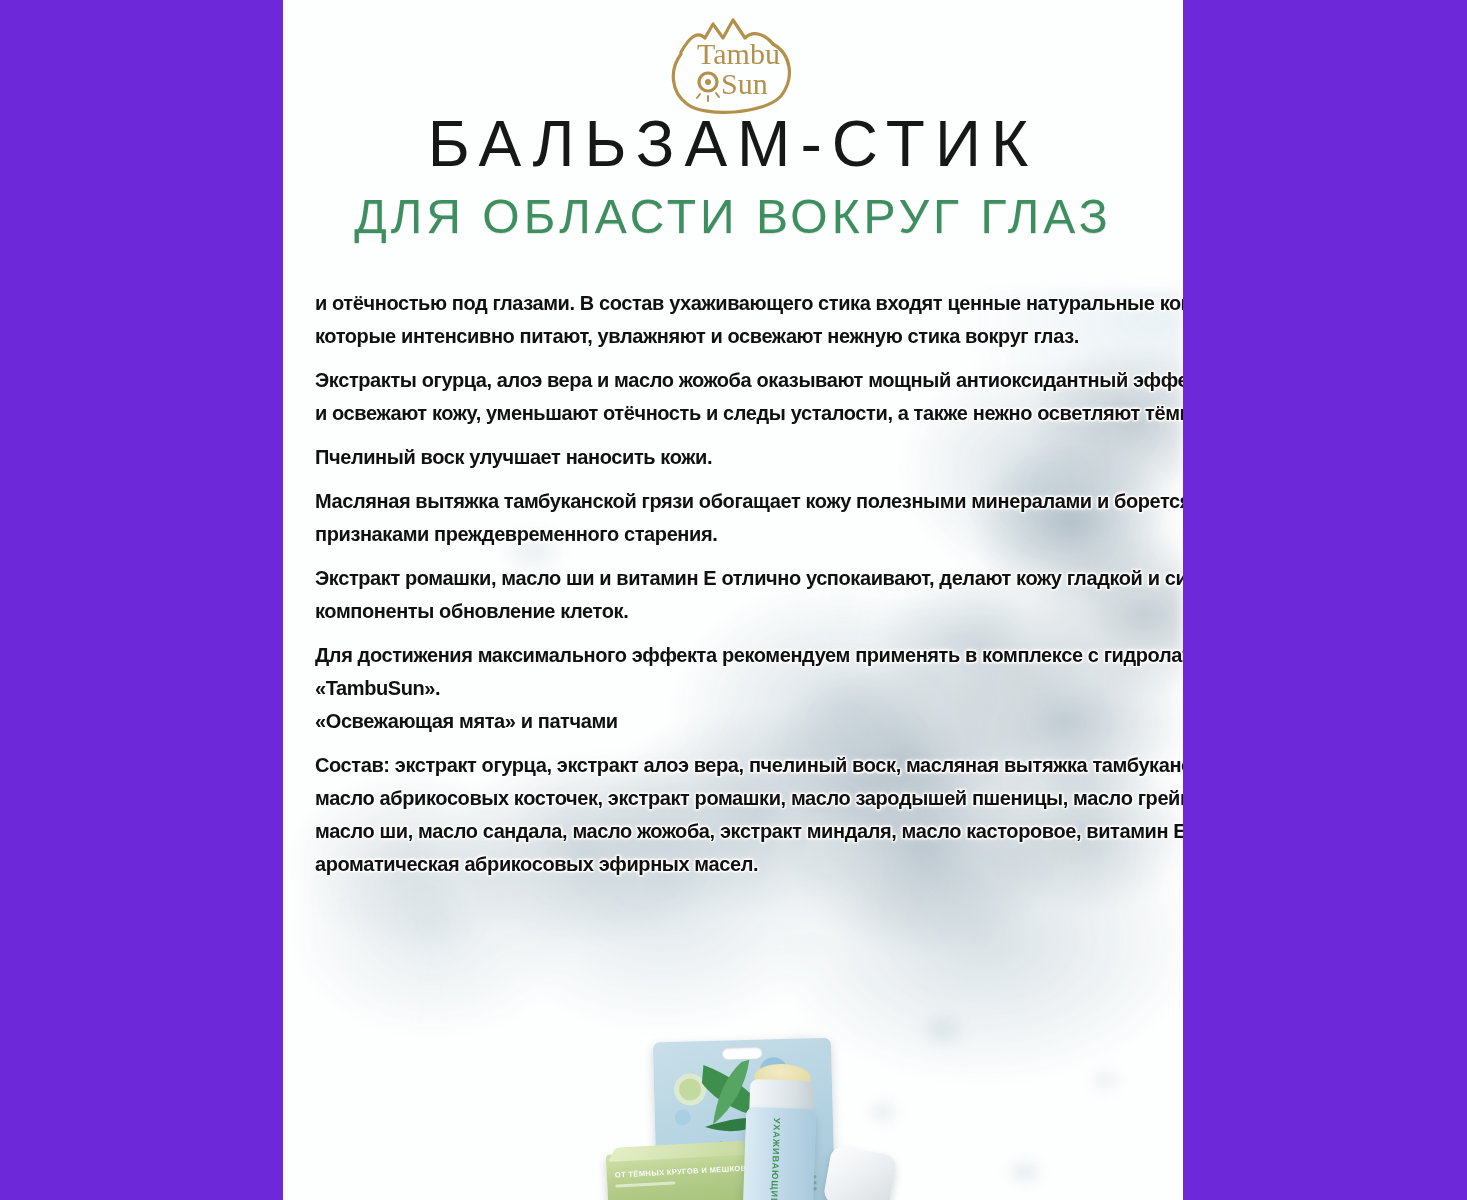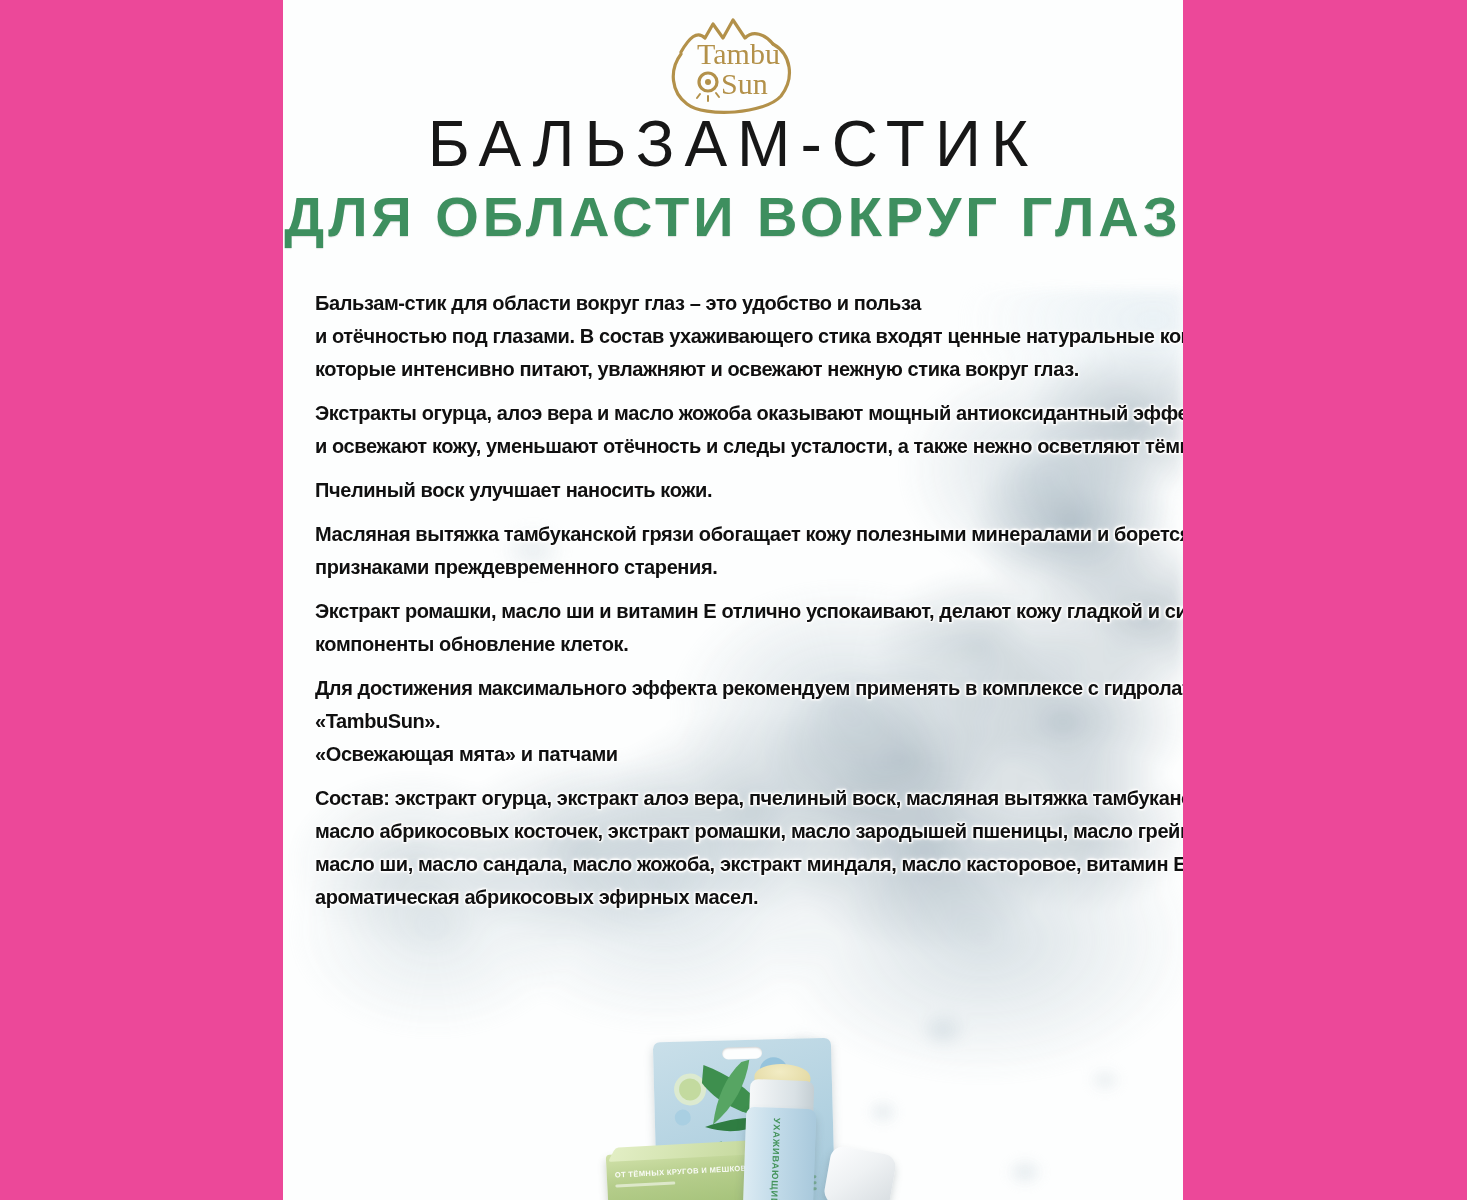--- a/index.html
+++ b/index.html
@@ -1,18 +1,18 @@
 <!DOCTYPE html>
 <html><head>
 <meta charset="utf-8">
 <style>
   html,body{margin:0;padding:0;background:#ffffff;}
   .canvas{
     position:relative;width:1467px;height:1200px;margin:0 auto;
-    background:#ec4899;overflow:hidden;
+    background:#6d28d9;overflow:hidden;
     font-family:"Liberation Sans",sans-serif;
   }
   .content{position:absolute;left:283px;top:0;width:900px;height:1200px;background:#fdfefe;overflow:hidden;}
 
   
   .watermark{
     position:absolute;left:0;top:290px;width:900px;height:910px;
     filter:blur(6px);opacity:.9;pointer-events:none;
     background:
       radial-gradient(160px 110px at 850px 130px, rgba(110,133,148,.42), transparent 70%),
@@ -43,21 +43,21 @@
 
   
   .logo-wrap{position:absolute;left:0;top:8px;width:900px;text-align:center;}
   .title{
     position:absolute;left:0;top:108px;width:900px;text-align:center;
     font-size:64px;font-weight:300;color:#171717;letter-spacing:10px;line-height:72px;
     white-space:nowrap;
   }
   .subtitle{
     position:absolute;left:0;top:188px;width:900px;text-align:center;
-    font-size:56px;font-weight:700;color:#3e8f5f;letter-spacing:4px;line-height:58px;
+    font-size:48px;font-weight:400;color:#3e8f5f;letter-spacing:4px;line-height:58px;
     white-space:nowrap;text-shadow:0 1px 1px rgba(0,0,0,.12);
   }
 
   
   .bodytext{position:absolute;left:32px;top:287px;width:860px;}
   .bodytext p{margin:0 0 11px 0;}
   .bodytext .ln{
     font-size:20px;font-weight:bold;color:#101010;line-height:33px;
     letter-spacing:-0.4px;white-space:nowrap;
     text-shadow:0 0 3px #fff,0 0 3px #fff,0 0 6px #fff,1px 1px 2px #fff,-1px -1px 2px #fff,1px -1px 2px #fff,-1px 1px 2px #fff;
@@ -141,21 +141,20 @@
         <text x="44" y="56" font-family="Liberation Serif, serif" font-size="30" fill="#b3914a">Tambu</text>
         <text x="68" y="86" font-family="Liberation Serif, serif" font-size="30" fill="#b3914a">Sun</text>
       </svg>
     </div>
 
     <div class="title">БАЛЬЗАМ-СТИК</div>
     <div class="subtitle">ДЛЯ ОБЛАСТИ ВОКРУГ ГЛАЗ</div>
 
     <div class="bodytext">
       <p>
-        <span class="ln" style="display:block">Бальзам-стик для области вокруг глаз – это удобство и польза</span>
         <span class="ln" style="display:block">и отёчностью под глазами. В состав ухаживающего стика входят ценные натуральные компоненты,</span>
         <span class="ln" style="display:block">которые интенсивно питают, увлажняют и освежают нежную стика вокруг глаз.</span>
       </p>
       <p>
         <span class="ln" style="display:block">Экстракты огурца, алоэ вера и масло жожоба оказывают мощный антиоксидантный эффект,</span>
         <span class="ln" style="display:block">и освежают кожу, уменьшают отёчность и следы усталости, а также нежно осветляют тёмные круги.</span>
       </p>
       <p>
         <span class="ln" style="display:block">Пчелиный воск улучшает наносить кожи.</span>
       </p>

